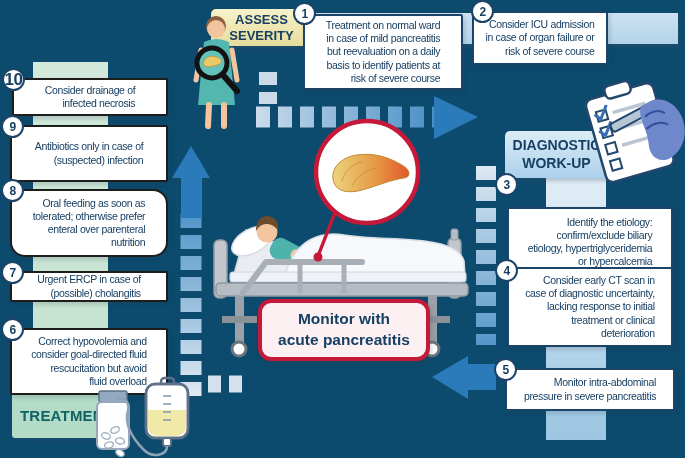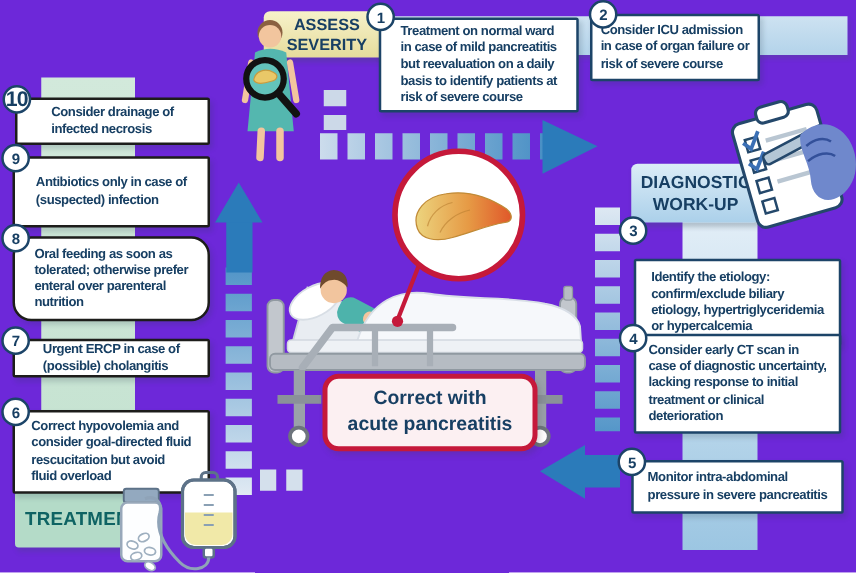--- a/index.html
+++ b/index.html
@@ -1,32 +1,32 @@
 <!DOCTYPE html>
 <html><head>
 <meta charset="utf-8">
 <style>
   html,body{margin:0;padding:0;background:#fff;}
   .canvas{
-    position:relative;width:685px;height:458px;background:#6d28d9;overflow:hidden;
+    position:relative;width:685px;height:458px;background:#0c4a6e;overflow:hidden;
     font-family:"Liberation Sans",sans-serif;
   }
   
   .strip{position:absolute;z-index:1;}
   .top-band{left:300px;top:13px;width:378px;height:31px;background:linear-gradient(to bottom,#cde2f1,#b3d3ea);box-shadow:2px 3px 3px rgba(70,90,110,.25);}
   .left-strip{left:33px;top:62px;width:75px;height:338px;background:linear-gradient(to bottom,#d2e9db,#c4e2d0);}
   .right-strip{left:546px;top:150px;width:60px;height:290px;background:linear-gradient(to bottom,#e9f2f9,#9cc6e2);}
   
   .banner{position:absolute;z-index:5;display:flex;align-items:center;justify-content:center;text-align:center;font-weight:bold;box-shadow:2px 3px 4px rgba(60,80,100,.3);border-radius:5px;white-space:pre-line;}
   .banner.assess{left:211px;top:9px;width:101px;height:37px;background:linear-gradient(to bottom,#f7f2ca,#e5dc9c);color:#173f63;font-size:13px;line-height:1.2;}
   .banner.diagnostic{left:505px;top:131px;width:103px;height:47px;background:linear-gradient(to bottom,#dcedf7,#abd0ea);color:#173f63;font-size:14px;line-height:1.25;}
   .banner.treatment{left:12px;top:393px;width:96px;height:45px;background:#b4dbc8;color:#0e6363;font-size:15px;letter-spacing:.2px;justify-content:flex-start;padding-left:8px;border-radius:3px;box-shadow:2px 3px 4px rgba(60,80,100,.22);}
   
   .box{position:absolute;z-index:5;background:#fff;display:flex;align-items:center;justify-content:center;
-       text-align:left;color:#173f63;font-weight:bold;font-size:10.5px;line-height:1.24;letter-spacing:-.35px;
+       text-align:right;color:#173f63;font-weight:normal;font-size:10.5px;line-height:1.24;letter-spacing:-.35px;
        white-space:pre-line;border-radius:2px;box-shadow:2px 3px 4px rgba(40,60,80,.18);padding:2px 3px;box-sizing:border-box;}
   .box.dark{border:2.5px solid #1d1d1b;}
   .box.blue{border:2.5px solid #1c4468;}
   .num{position:absolute;z-index:6;width:23px;height:23px;border-radius:50%;background:#fff;border:2.5px solid #1c4468;
        color:#173f63;font-weight:bold;font-size:12px;display:flex;align-items:center;justify-content:center;box-sizing:border-box;letter-spacing:-.5px;}
   
   .center-label{position:absolute;z-index:8;left:258px;top:299px;width:164px;height:54px;background:#fcf0f2;
        border:4px solid #c5193a;border-radius:13px;display:flex;align-items:center;justify-content:center;text-align:center;
        color:#173f63;font-weight:bold;font-size:15.5px;line-height:1.35;white-space:pre-line;box-shadow:2px 3px 5px rgba(60,60,60,.2);}
   svg.layer{position:absolute;left:0;top:0;}
@@ -225,16 +225,16 @@
       <rect x="146" y="384" width="42" height="54" rx="9" fill="none" stroke="#5d7288" stroke-width="2.5"></rect>
       <line x1="163" y1="396" x2="171" y2="396" stroke="#8aa0b4" stroke-width="1.6"></line>
       <line x1="163" y1="404" x2="171" y2="404" stroke="#8aa0b4" stroke-width="1.6"></line>
       <line x1="163" y1="412" x2="171" y2="412" stroke="#8aa0b4" stroke-width="1.6"></line>
       <line x1="163" y1="420" x2="171" y2="420" stroke="#8aa0b4" stroke-width="1.6"></line>
       <rect x="163" y="438" width="8" height="8" rx="2" fill="#fff" stroke="#5d7288" stroke-width="2"></rect>
       <path d="M167,446 C167,456 152,458 144,450 C132,438 124,424 128,410 C130,402 124,396 116,399" fill="none" stroke="#8fa3b8" stroke-width="2.5"></path>
     </g>
   </svg>
 
-  <div class="center-label">Correct with
+  <div class="center-label">Monitor with
 acute pancreatitis</div>
 
 </div>
 
 </body></html>

